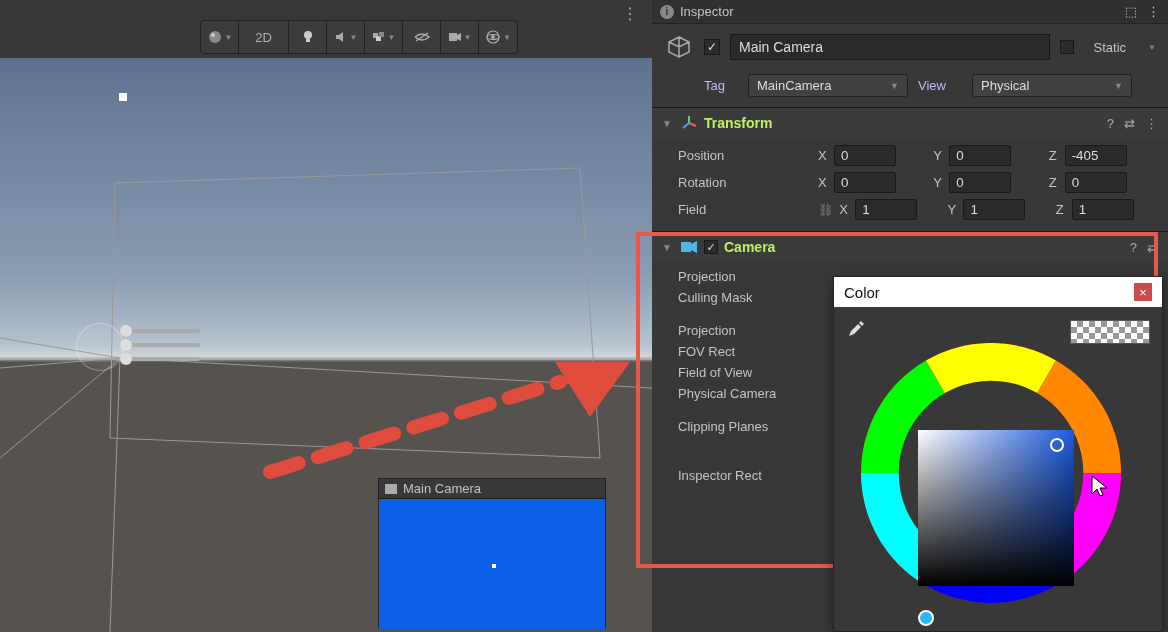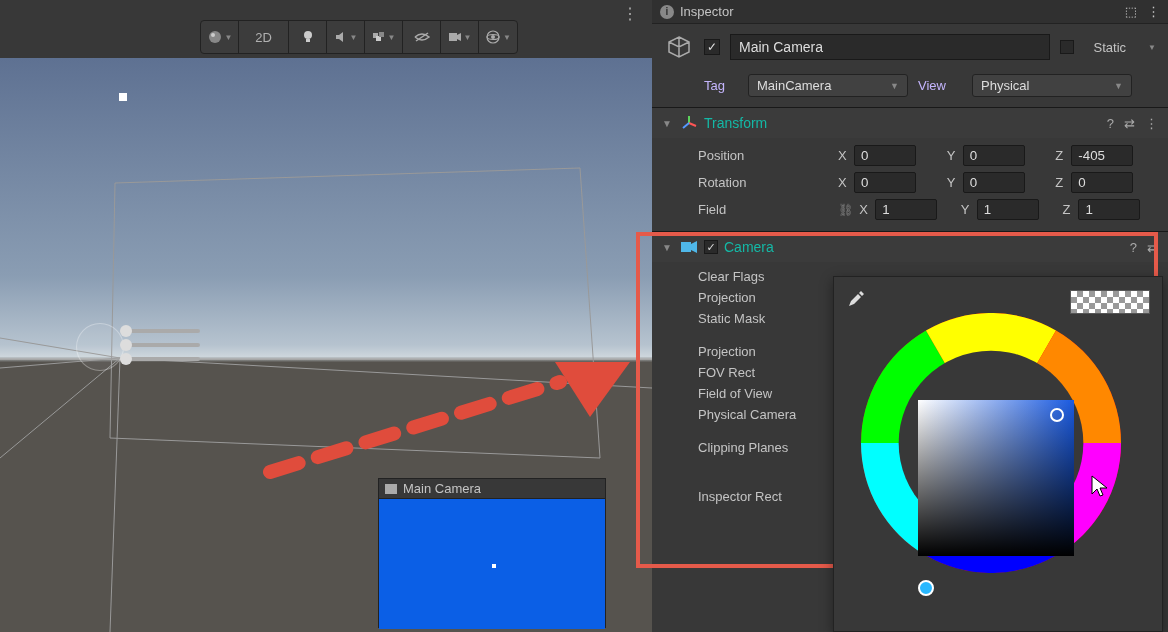--- a/index.html
+++ b/index.html
@@ -47,23 +47,23 @@
 .tag-row .label { color: #c4b5fd; width: 34px; }
 .tag-row .label.layer { width: 44px; }
 .dropdown-field { background: #414141; border: 1px solid #222; padding: 3px 8px; color: #ddd; display: flex; align-items: center; width: 160px; justify-content: space-between; border-radius: 3px; }
 .dropdown-field .dd { font-size: 9px; color: #888; }
 
 .component { border-top: 1px solid #191919; }
 .comp-header { display: flex; align-items: center; padding: 6px 10px; background: #3b3b3b; }
 .comp-header .fold { width: 12px; color: #888; cursor: pointer; font-size: 10px;}
 .comp-header .comp-icon { width: 18px; height: 18px; margin: 0 6px; display: flex; align-items: center; justify-content: center; }
 .comp-header .chk { width: 14px; height: 14px; background: #2a2a2a; border: 1px solid #191919; margin-right: 6px; display: flex; align-items: center; justify-content: center; color: #ddd; font-size: 11px; }
-.comp-header .comp-title { font-weight: normal; color: #14b8a6; font-size: 14px; }
+.comp-header .comp-title { font-weight: bold; color: #bef264; font-size: 14px; }
 .comp-header .actions { margin-left: auto; display: flex; gap: 10px; color: #aaa; }
-.comp-body { padding: 4px 10px 8px 26px; margin-left: 20px; }
+.comp-body { padding: 4px 10px 8px 26px; }
 .row { display: flex; align-items: center; padding: 3px 0; }
 .row .row-label { width: 140px; color: #c4c4c4; }
 .xyz { display: flex; gap: 6px; flex: 1; }
 .xyz .axis { display: flex; align-items: center; gap: 4px; flex: 1; }
 .xyz .axis-label { width: 12px; color: #c4c4c4; }
 .num-field { background: #2a2a2a; border: 1px solid #191919; padding: 2px 6px; color: #ddd; width: 62px; border-radius: 2px; }
 .link-icon { color: #888; margin-right: 6px; font-size: 12px; }
 
 
 .color-popup { position: absolute; left: 833px; top: 276px; width: 330px; height: 356px; background: #383838; border: 1px solid #222; box-shadow: 0 4px 12px rgba(0,0,0,.4); z-index: 50; }
@@ -296,27 +296,24 @@
       </span>
       <div class="chk">✓</div>
       <span class="comp-title">Camera</span>
       <span class="actions">
         <span>?</span>
         <span>⇄</span>
       </span>
     </div>
     <div class="comp-body">
       <div class="row">
-          <span class="row-label">Clear Flags</span>
-        </div>
-      <div class="row">
           <span class="row-label">Projection</span>
         </div>
       <div class="row">
-          <span class="row-label">Static Mask</span>
+          <span class="row-label">Culling Mask</span>
         </div>
       <div class="row" style="height:12px"></div>
       <div class="row">
           <span class="row-label">Projection</span>
         </div>
       <div class="row">
           <span class="row-label">FOV Rect</span>
         </div>
       <div class="row">
           <span class="row-label">Field of View</span>
@@ -330,20 +327,24 @@
         </div>
       <div class="row" style="height:28px"></div>
       <div class="row">
           <span class="row-label">Inspector Rect</span>
         </div>
     </div>
   </div>
 </div>
 
 <div class="color-popup">
+  <div class="cp-title">
+    <span>Color</span>
+    <span class="cp-close">×</span>
+  </div>
   <div class="cp-body">
     <div class="cp-tools">
       <span class="eyedrop">
         <svg width="20" height="20" viewBox="0 0 20 20">
             <path d="M3 17 L5 12 L12 5 L15 8 L8 15 L3 17 Z M13 4 L16 7 L18 5 L15 2 Z" fill="#ddd"></path>
           </svg>
       </span>
       <div class="swatch"></div>
     </div>
     <div class="cp-wheel-wrap">

